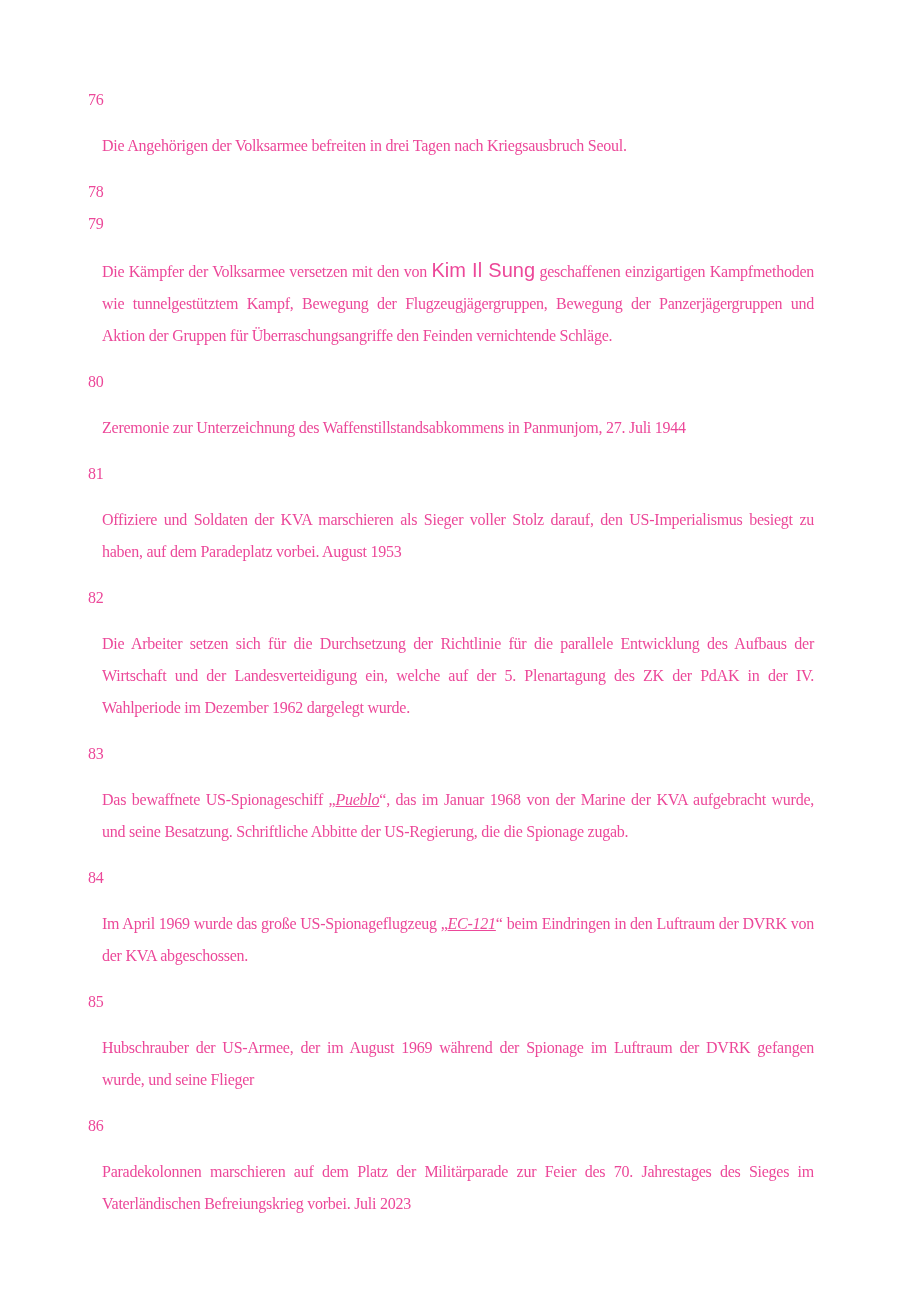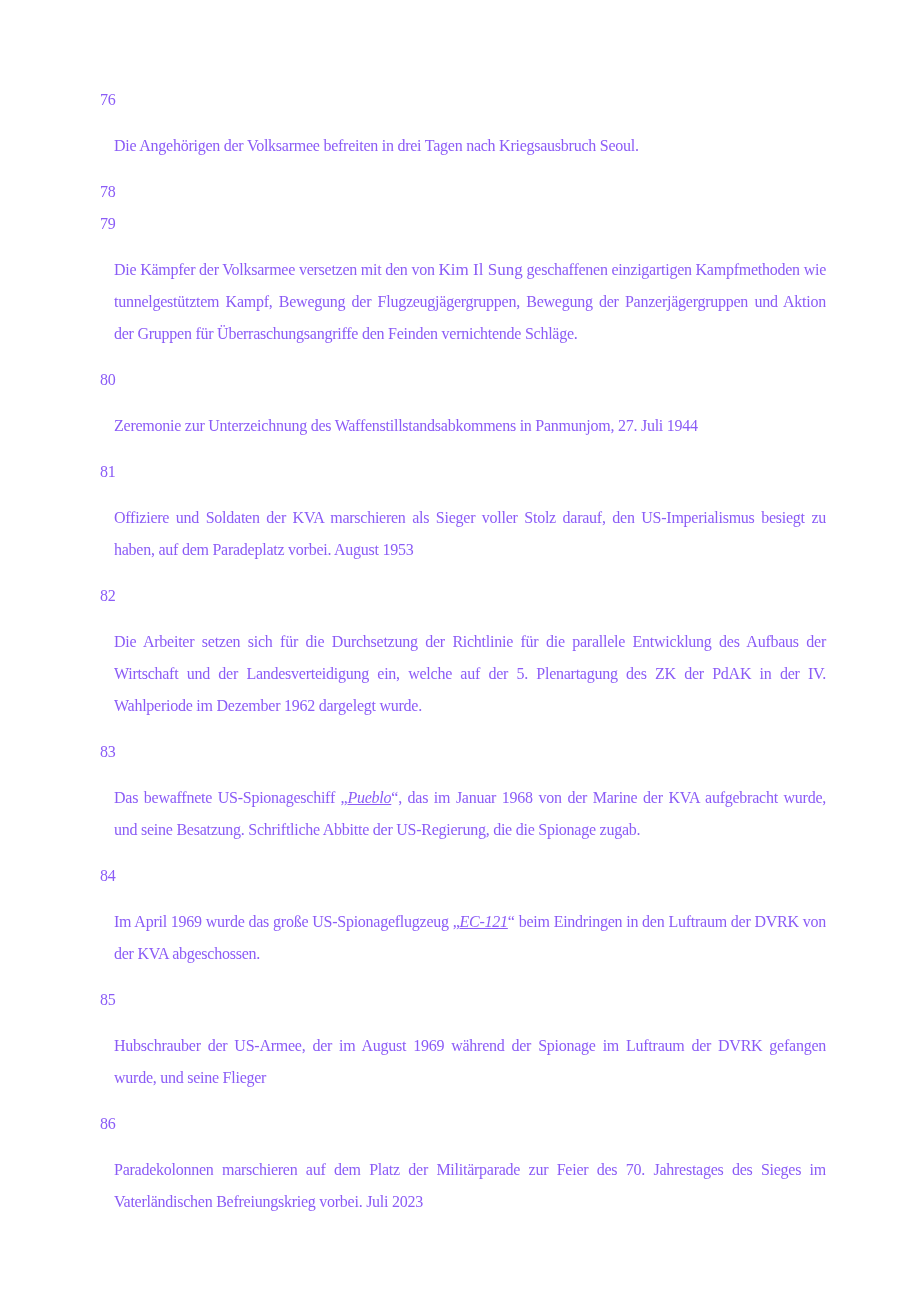--- a/index.html
+++ b/index.html
@@ -8,46 +8,46 @@
       background: #ffffff;
     }
     body {
       width: 914px;
       height: 1293px;
       position: relative;
       overflow: hidden;
     }
     .page {
       position: absolute;
-      left: 100px;
+      left: 88px;
       top: 84px;
       width: 740px;
       font-family: "Liberation Serif", "DejaVu Serif", serif;
       font-size: 16px;
       line-height: 32px;
-      color: #8b5cf6;
+      color: #ec4899;
     }
     .entry-num {
       display: block;
       margin: 0;
       text-align: left;
       letter-spacing: -0.2px;
     }
     .entry-text {
       display: block;
       margin: 14px;
       text-align: justify;
       letter-spacing: -0.25px;
     }
     .entry-text.last-line-left {
       text-align-last: left;
     }
     .em-name {
-      font-family: Liberation Serif, serif;
-      font-size: 17px;
+      font-family: Liberation Sans, sans-serif;
+      font-size: 20px;
       letter-spacing: 0;
     }
     .ital {
       font-style: italic;
       text-decoration: underline;
     }
   </style>
 </head>
 <body>
 

